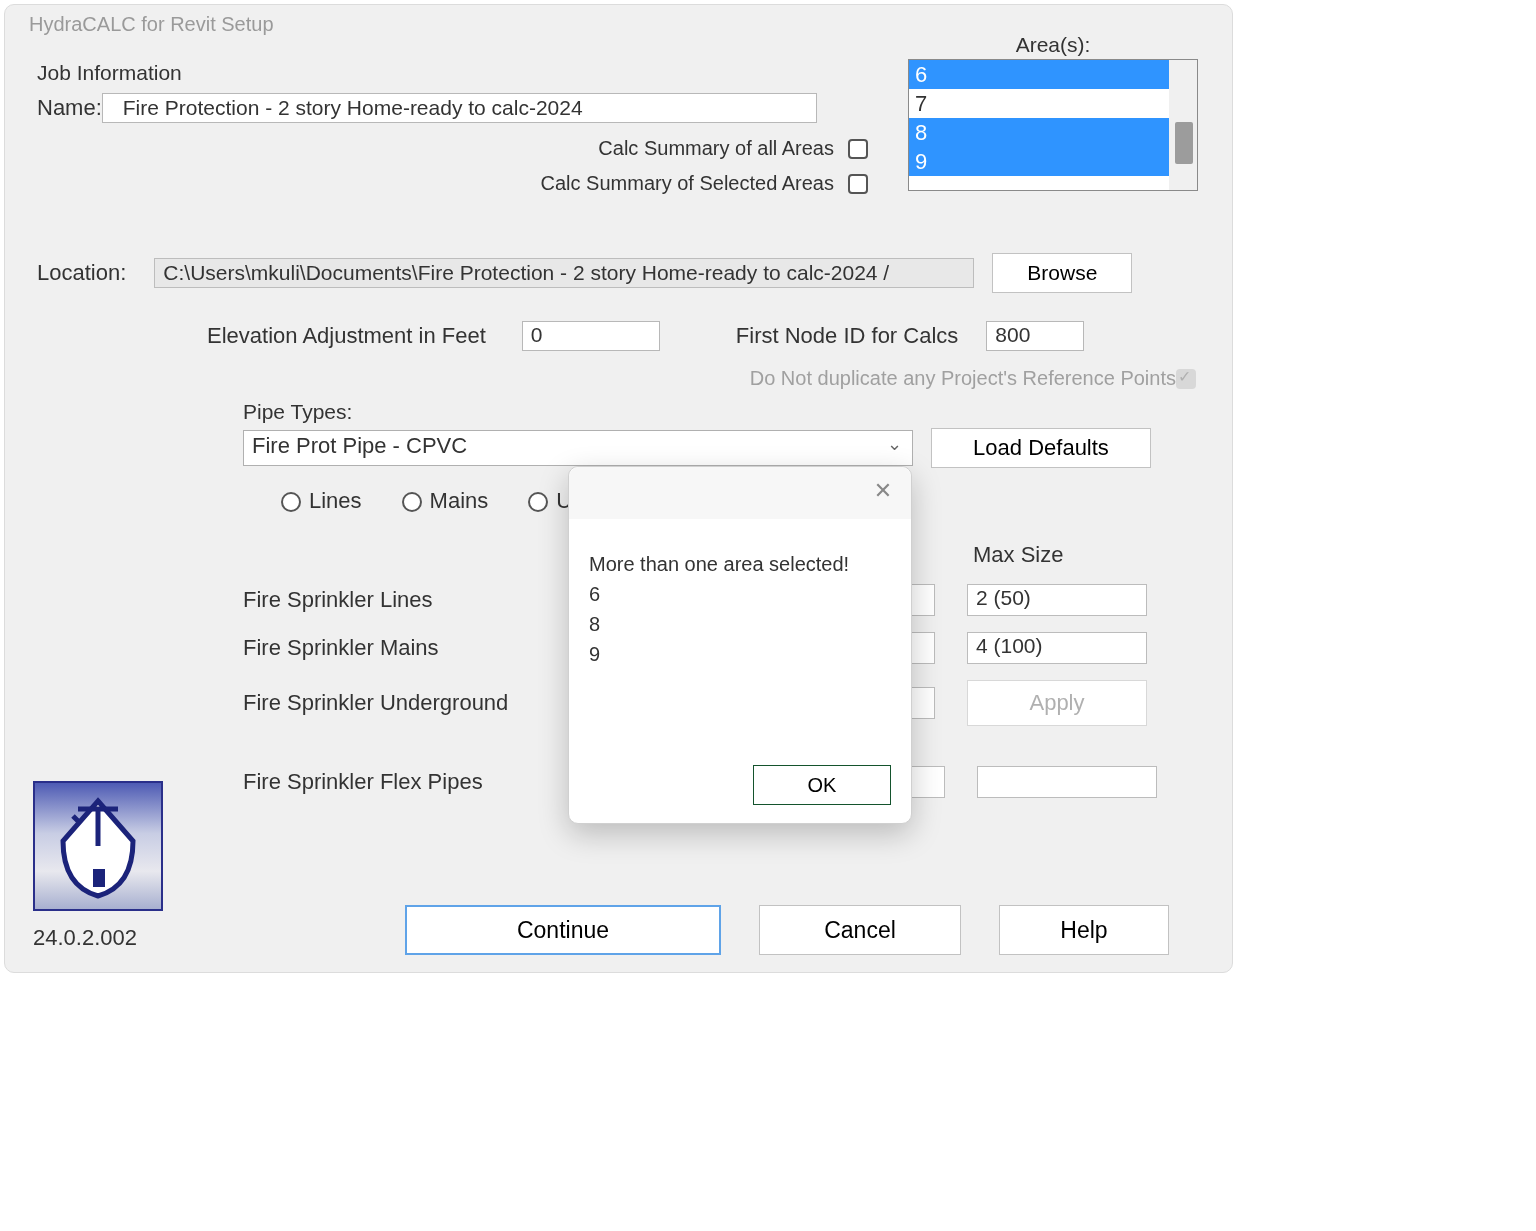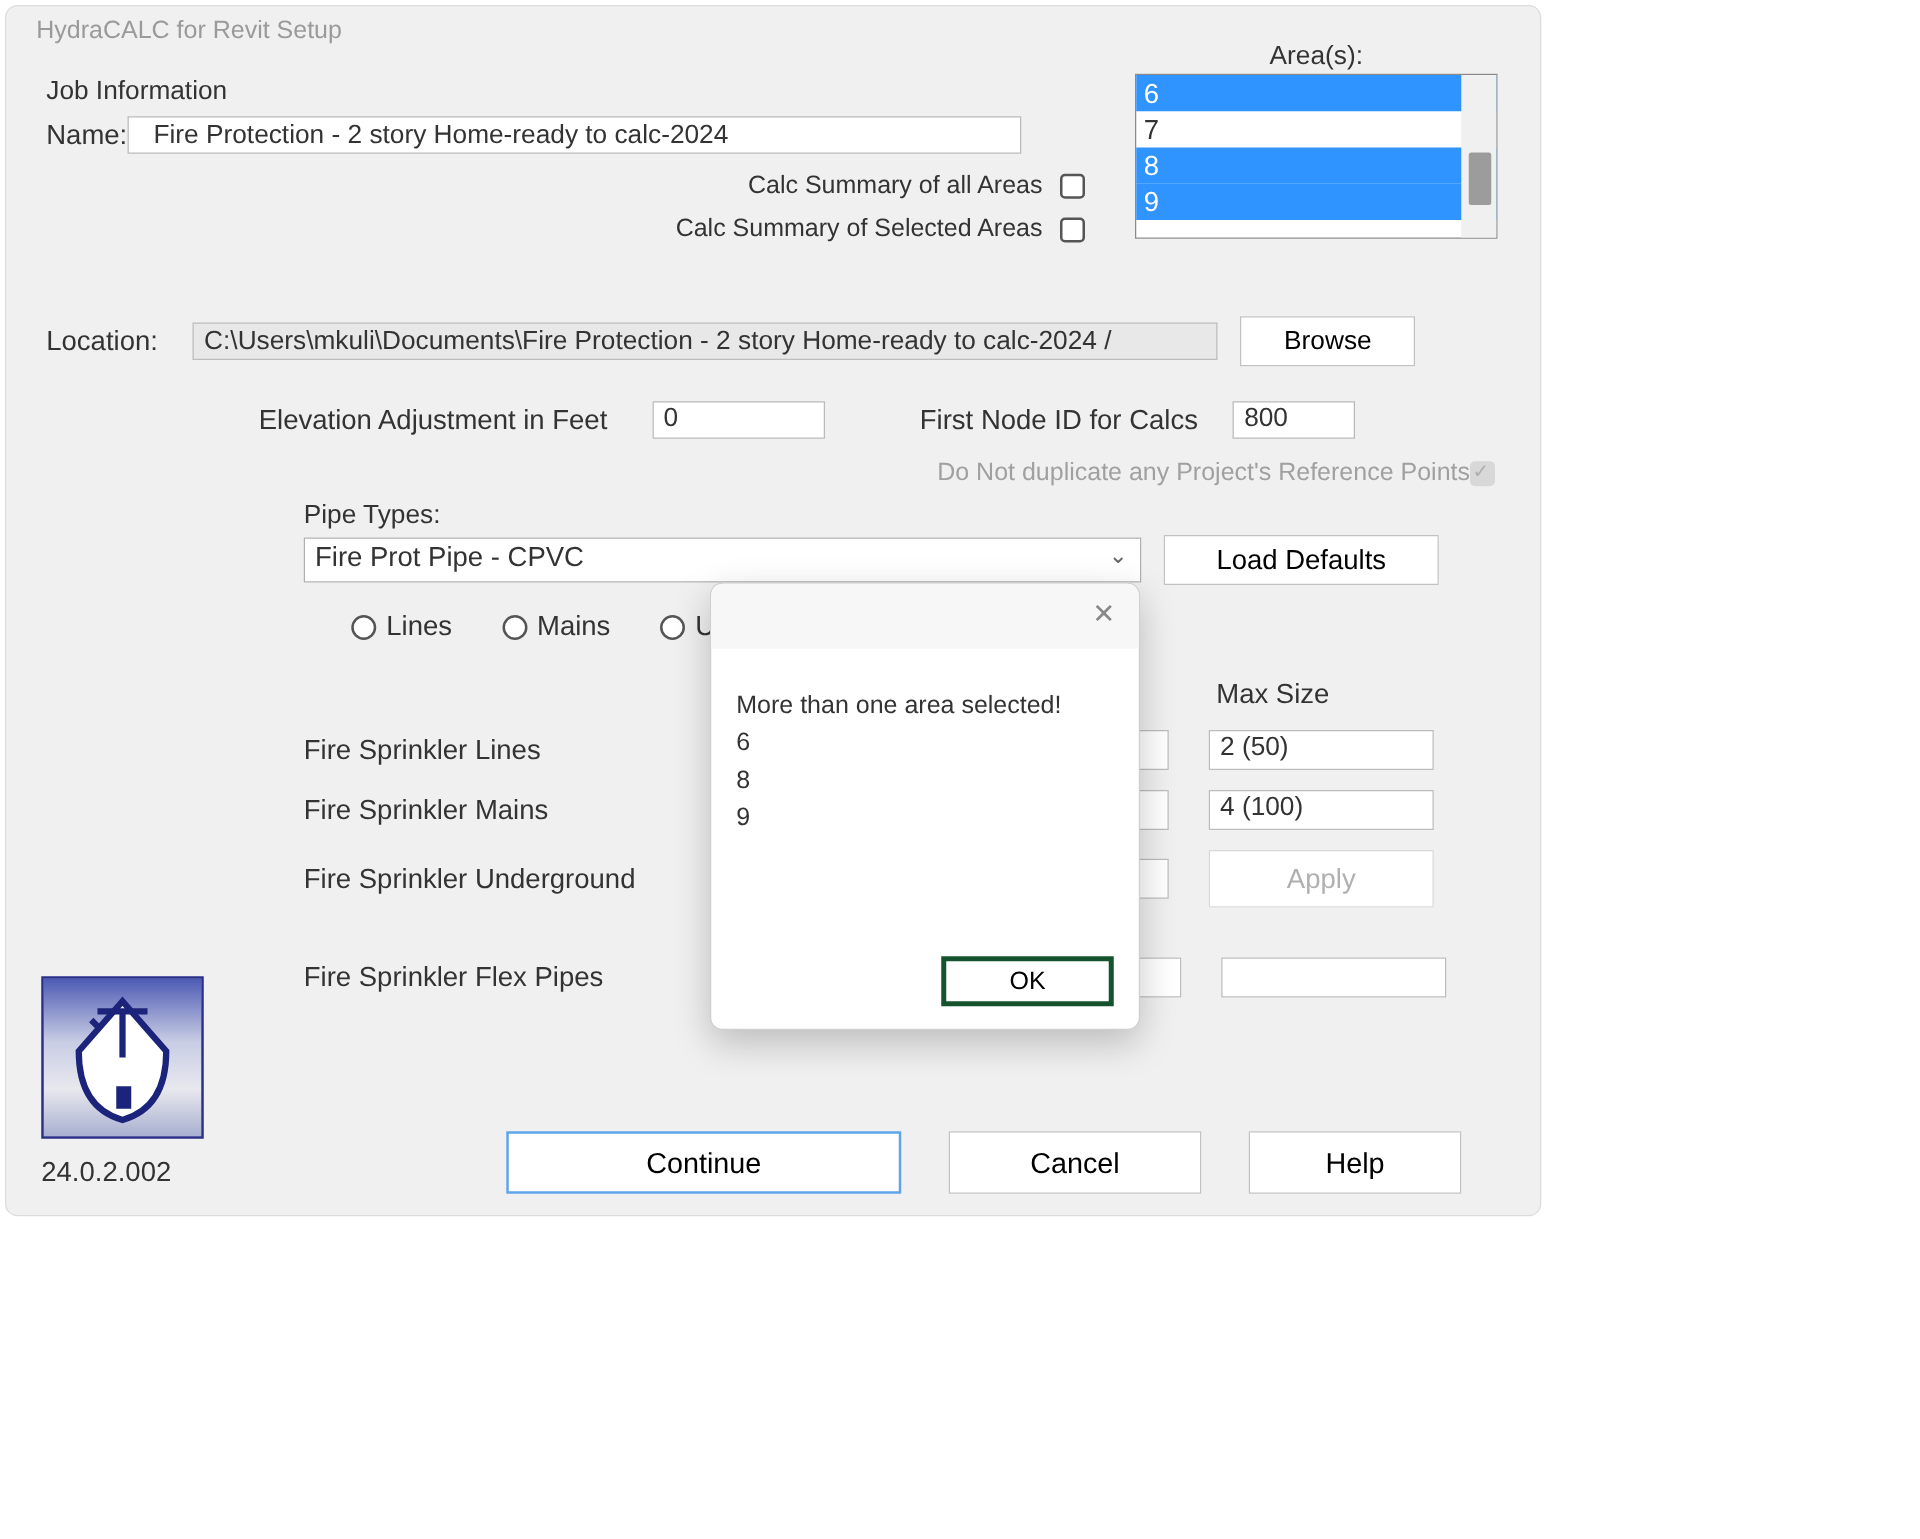--- a/index.html
+++ b/index.html
@@ -337,21 +337,21 @@
     line-height: 30px;
     font-size: 20px;
   }
   .modal-footer {
     position: absolute;
     bottom: 18px; right: 20px;
   }
   .ok-btn {
     width: 138px; height: 40px;
     background: #fff;
-    border: 4px solid #14532d;
+    border: 1px solid #14532d;
     font-size: 20px;
     cursor: pointer;
   }
 </style>
 </head>
 <body>
 
 <div class="window">
   <div class="title-bar">HydraCALC for Revit Setup</div>
 

